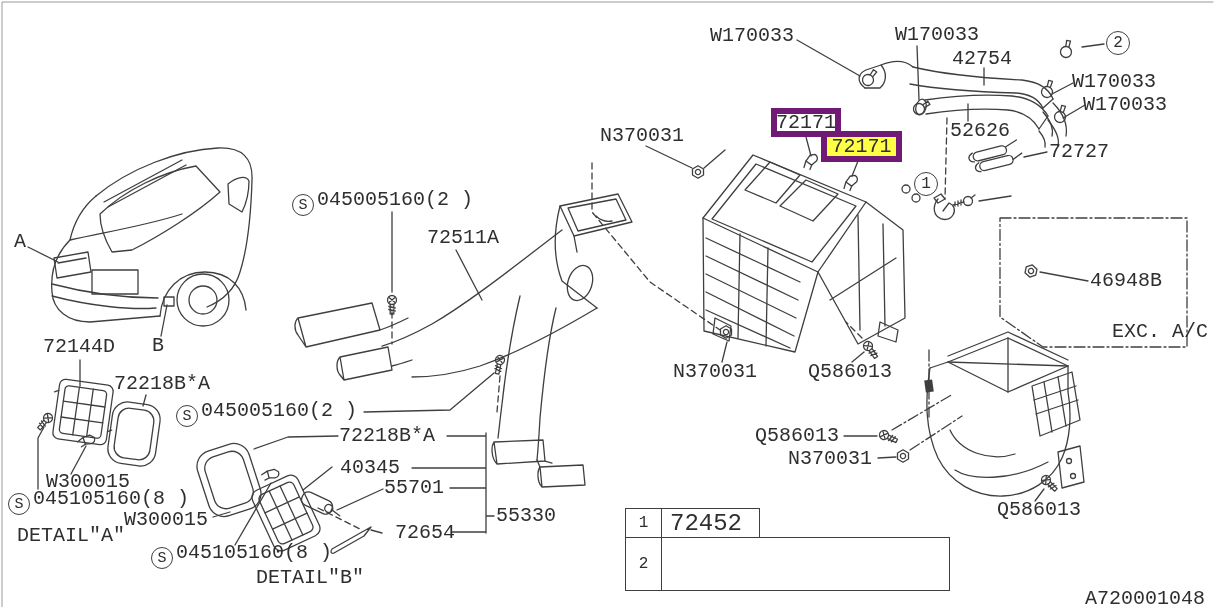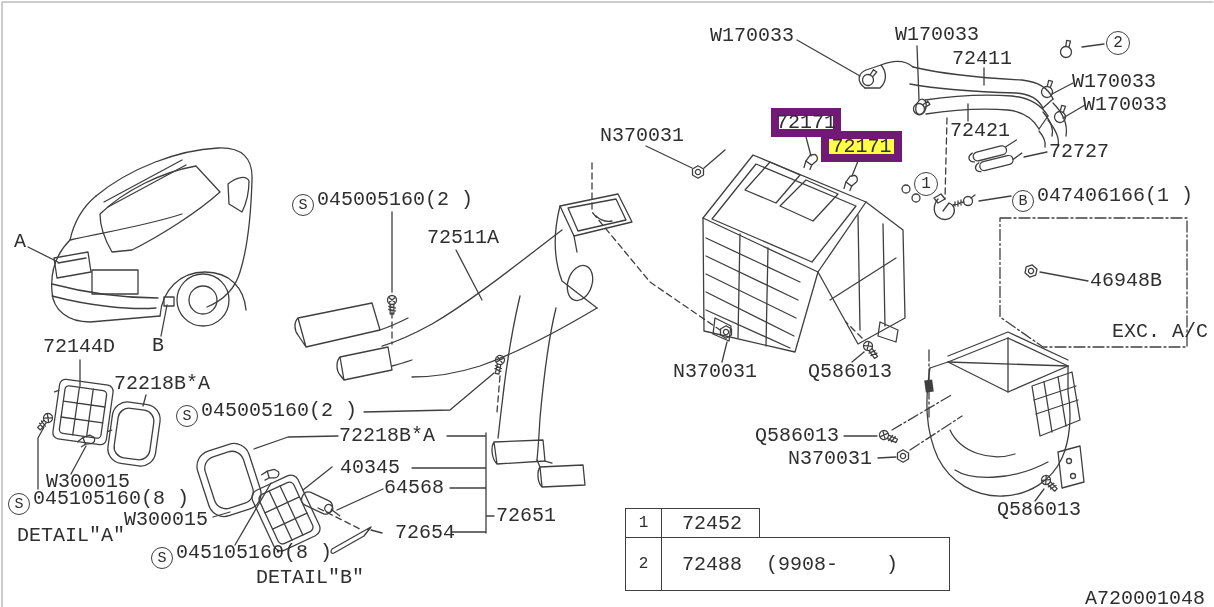--- a/index.html
+++ b/index.html
@@ -24,30 +24,30 @@
     display:inline-block;width:22px;height:22px;border:1.6px solid #3f3f3f;
     border-radius:50%;text-align:center;font-size:15px;line-height:21px;
     vertical-align:-4px;margin-right:3px;box-sizing:border-box;
   }
   .circ-label{
     position:absolute;width:24px;height:24px;border:1.6px solid #3f3f3f;
     border-radius:50%;text-align:center;font-size:16px;line-height:22px;
     box-sizing:border-box;
   }
   .hl{
-    position:absolute;border:8px solid #701a75;box-sizing:border-box;
+    position:absolute;border:6px solid #701a75;box-sizing:border-box;
     display:flex;align-items:center;justify-content:center;
     font-size:20px;background:#ffffff;
   }
   .hl-b{background:#ffff45;}
   .tbl{position:absolute;border:1.6px solid #3f3f3f;display:flex;box-sizing:border-box;background:#fff;}
   .tbl .kc{width:35px;border-right:1.6px solid #3f3f3f;display:flex;align-items:center;justify-content:center;}
   .tbl .kc .circ{margin-right:0;vertical-align:0;}
   .tbl .vals{flex:1;display:flex;flex-direction:column;}
-  .tbl .vcell{flex:1;display:flex;align-items:center;padding-left:8px;font-size:20px;white-space:pre;margin-left:12px;}
+  .tbl .vcell{flex:1;display:flex;align-items:center;padding-left:8px;font-size:24px;white-space:pre;}
   .tbl .vcell + .vcell{border-top:1.6px solid #3f3f3f;}
 </style>
 </head>
 <body>
 
 <div class="stage">
 
 <svg class="art" width="1214" height="607" viewBox="0 0 1214 607">
   <defs>
     <g id="sym-screw">
@@ -257,72 +257,70 @@
     <path d="M844,436 L877,436"></path>
     <path d="M878,458 L896,457"></path>
     <path d="M1044,489 L1035,501"></path>
     <path class="dash" d="M947,118 L945,199"></path>
     <path class="dash" d="M592,163 L592,212 L650,282 L720,330"></path>
   </g>
 </svg>
 
 <div class="label" style="left:710px;top:26px">W170033</div>
 <div class="label" style="left:895px;top:25px">W170033</div>
-<div class="label" style="left:952px;top:49px">72411</div>
+<div class="label" style="left:952px;top:49px">42754</div>
 <div class="circ-label" style="left:1106px;top:31px">2</div>
 <div class="label" style="left:1072px;top:72px">W170033</div>
 <div class="label" style="left:1083px;top:95px">W170033</div>
-<div class="label" style="left:950px;top:121px">72421</div>
+<div class="label" style="left:950px;top:121px">52626</div>
 <div class="label" style="left:1049px;top:142px">72727</div>
 <div class="circ-label" style="left:914px;top:172px">1</div>
-<div class="label" style="left:1012px;top:186px"><span class="circ">B</span><span>047406166(1 )</span></div>
 <div class="label" style="left:600px;top:126px">N370031</div>
 <div class="label" style="left:1090px;top:271px">46948B</div>
 <div class="label" style="left:1112px;top:322px">EXC. A/C</div>
 
 <div class="hl hl-a" style="left:771px;top:108px;width:70px;height:29px">72171</div>
 <div class="hl hl-b" style="left:821px;top:131px;width:81px;height:31px">72171</div>
 
 <div class="label" style="left:292px;top:190px"><span class="circ">S</span><span>045005160(2 )</span></div>
 <div class="label" style="left:427px;top:228px">72511A</div>
 <div class="label" style="left:14px;top:232px">A</div>
 <div class="label" style="left:152px;top:336px">B</div>
 <div class="label" style="left:43px;top:337px">72144D</div>
 <div class="label" style="left:114px;top:374px">72218B*A</div>
 <div class="label" style="left:176px;top:401px"><span class="circ">S</span><span>045005160(2 )</span></div>
 <div class="label" style="left:339px;top:426px">72218B*A</div>
 <div class="label" style="left:340px;top:458px">40345</div>
-<div class="label" style="left:384px;top:478px">64568</div>
+<div class="label" style="left:384px;top:478px">55701</div>
 <div class="label" style="left:46px;top:472px">W300015</div>
 <div class="label" style="left:8px;top:489px"><span class="circ">S</span><span>045105160(8 )</span></div>
 <div class="label" style="left:17px;top:526px">DETAIL"A"</div>
 <div class="label" style="left:124px;top:510px">W300015</div>
 <div class="label" style="left:151px;top:543px"><span class="circ">S</span><span>045105160(8 )</span></div>
 <div class="label" style="left:256px;top:568px">DETAIL"B"</div>
 <div class="label" style="left:395px;top:523px">72654</div>
-<div class="label" style="left:496px;top:506px">72651</div>
+<div class="label" style="left:496px;top:506px">55330</div>
 
 <div class="label" style="left:673px;top:362px">N370031</div>
 <div class="label" style="left:808px;top:362px">Q586013</div>
 <div class="label" style="left:755px;top:426px">Q586013</div>
 <div class="label" style="left:788px;top:449px">N370031</div>
 <div class="label" style="left:997px;top:500px">Q586013</div>
 
 <div class="tbl" style="left:625px;top:508px;width:135px;height:30px">
   <div class="kc">
         <span class="circ">1</span>
       </div>
   <div class="vals">
         <div class="vcell">72452</div>
       </div>
 </div>
 <div class="tbl" style="left:625px;top:537px;width:325px;height:54px">
   <div class="kc">
         <span class="circ">2</span>
       </div>
   <div class="vals">
-    <div class="vcell">72488  (9908-    )</div>
   </div>
 </div>
 
 <div class="label" style="left:1085px;top:589px">A720001048</div>
 
 </div>
 
 </body></html>

